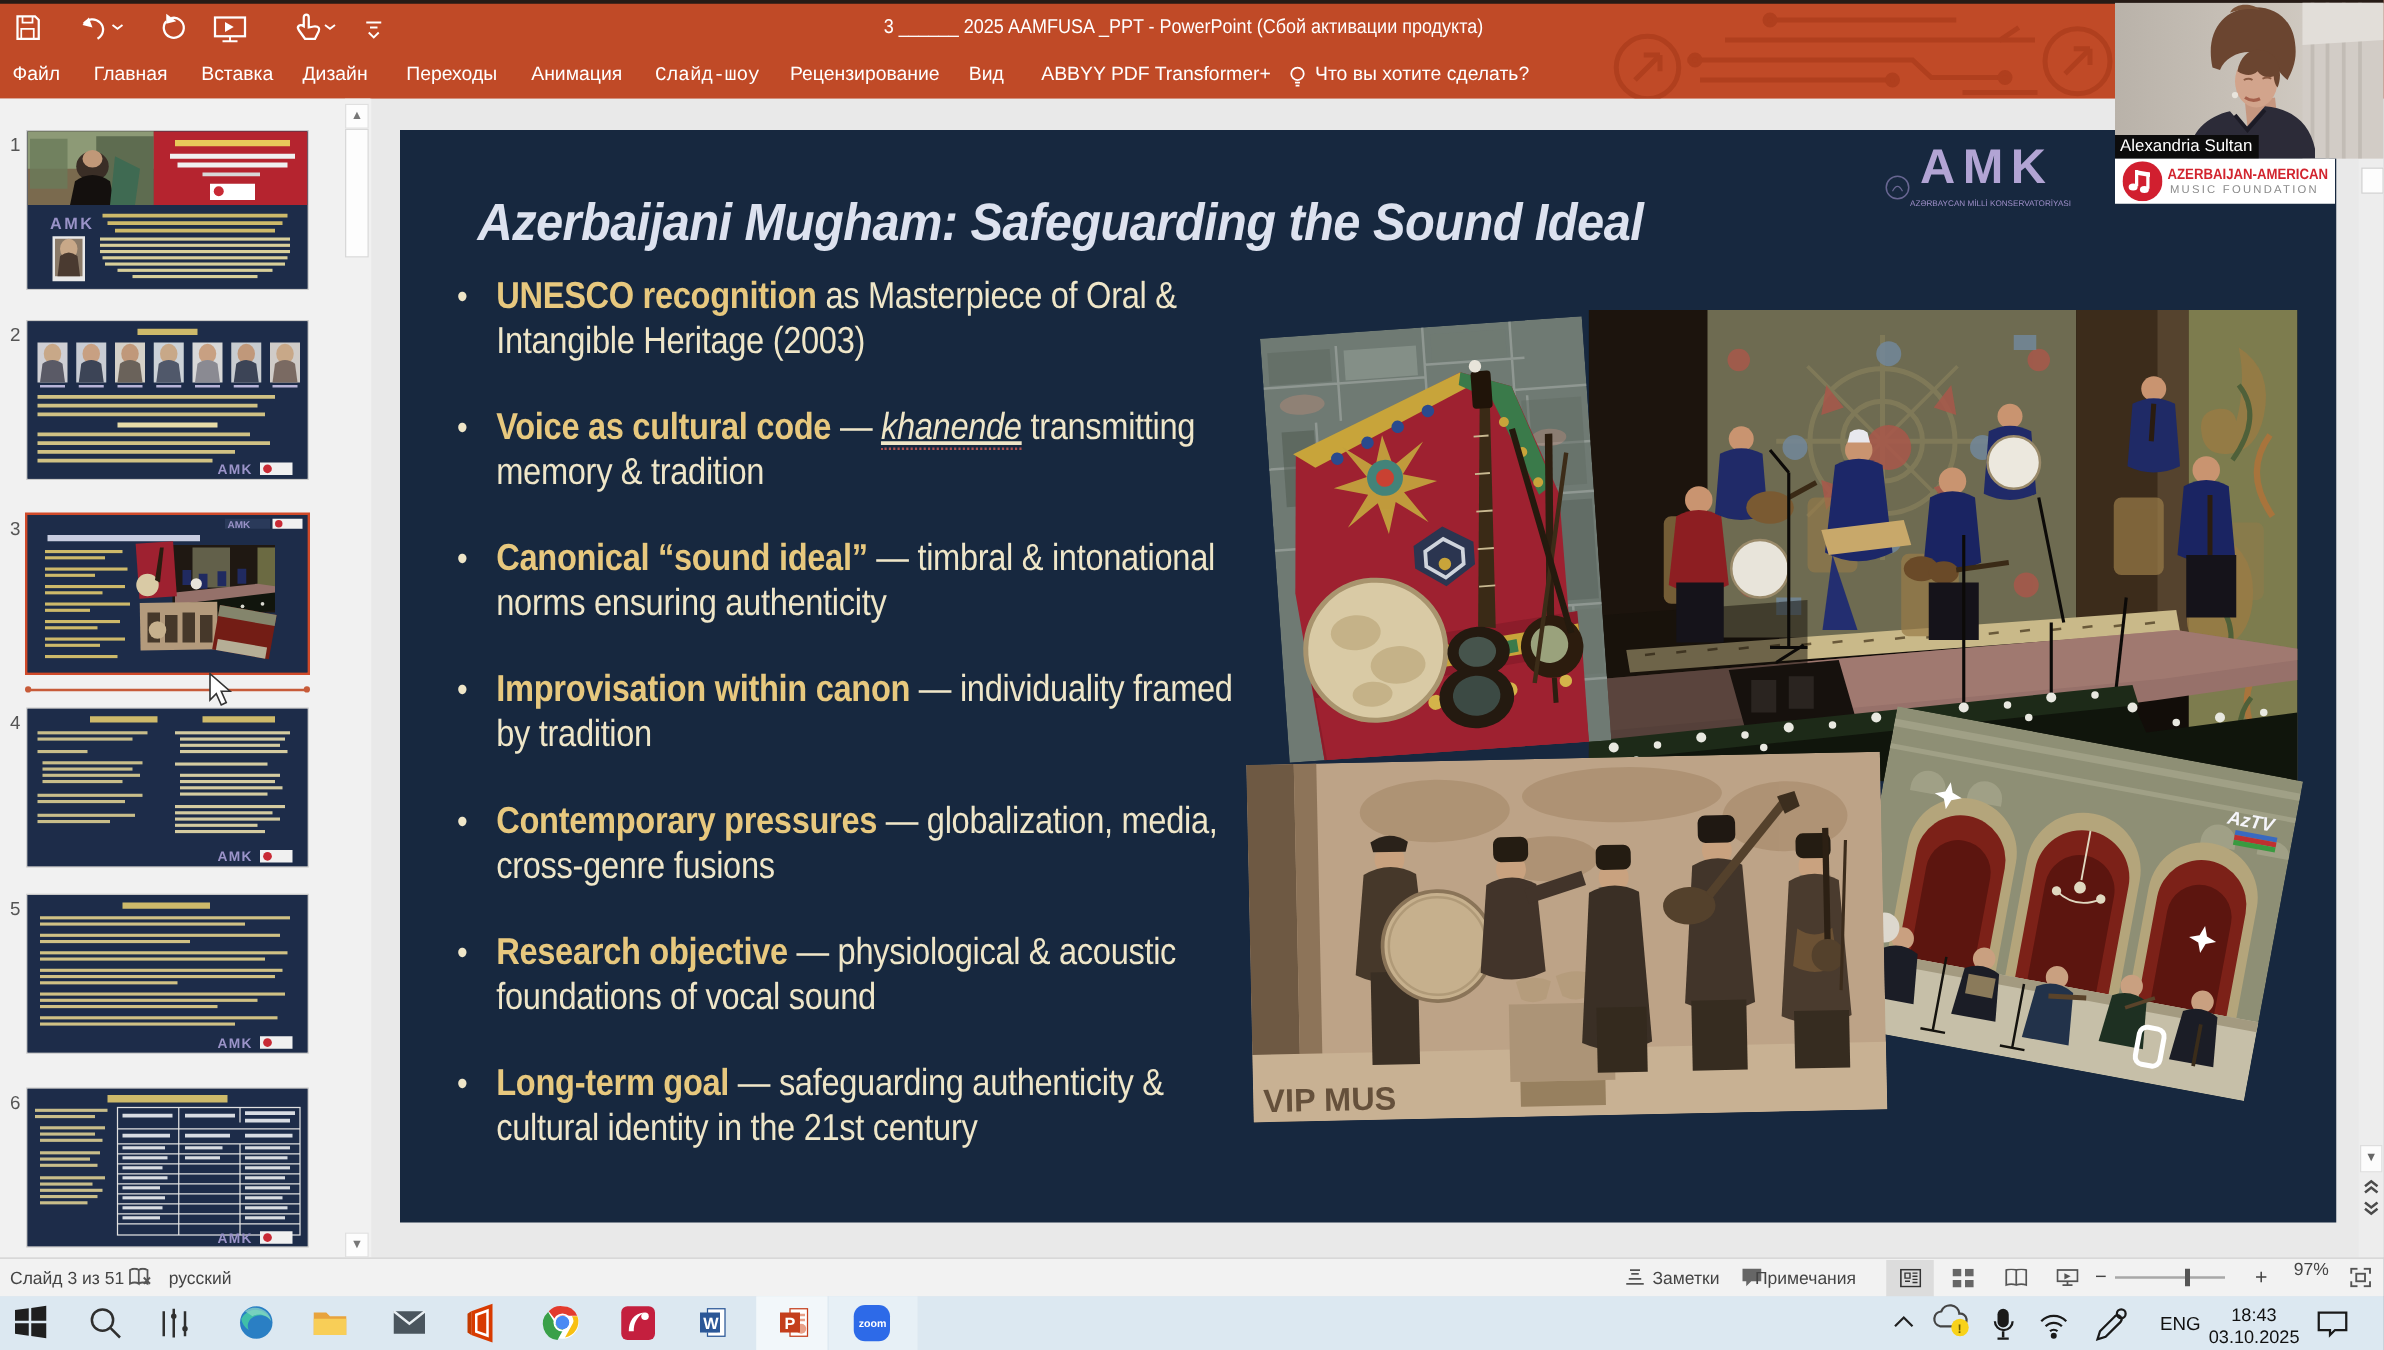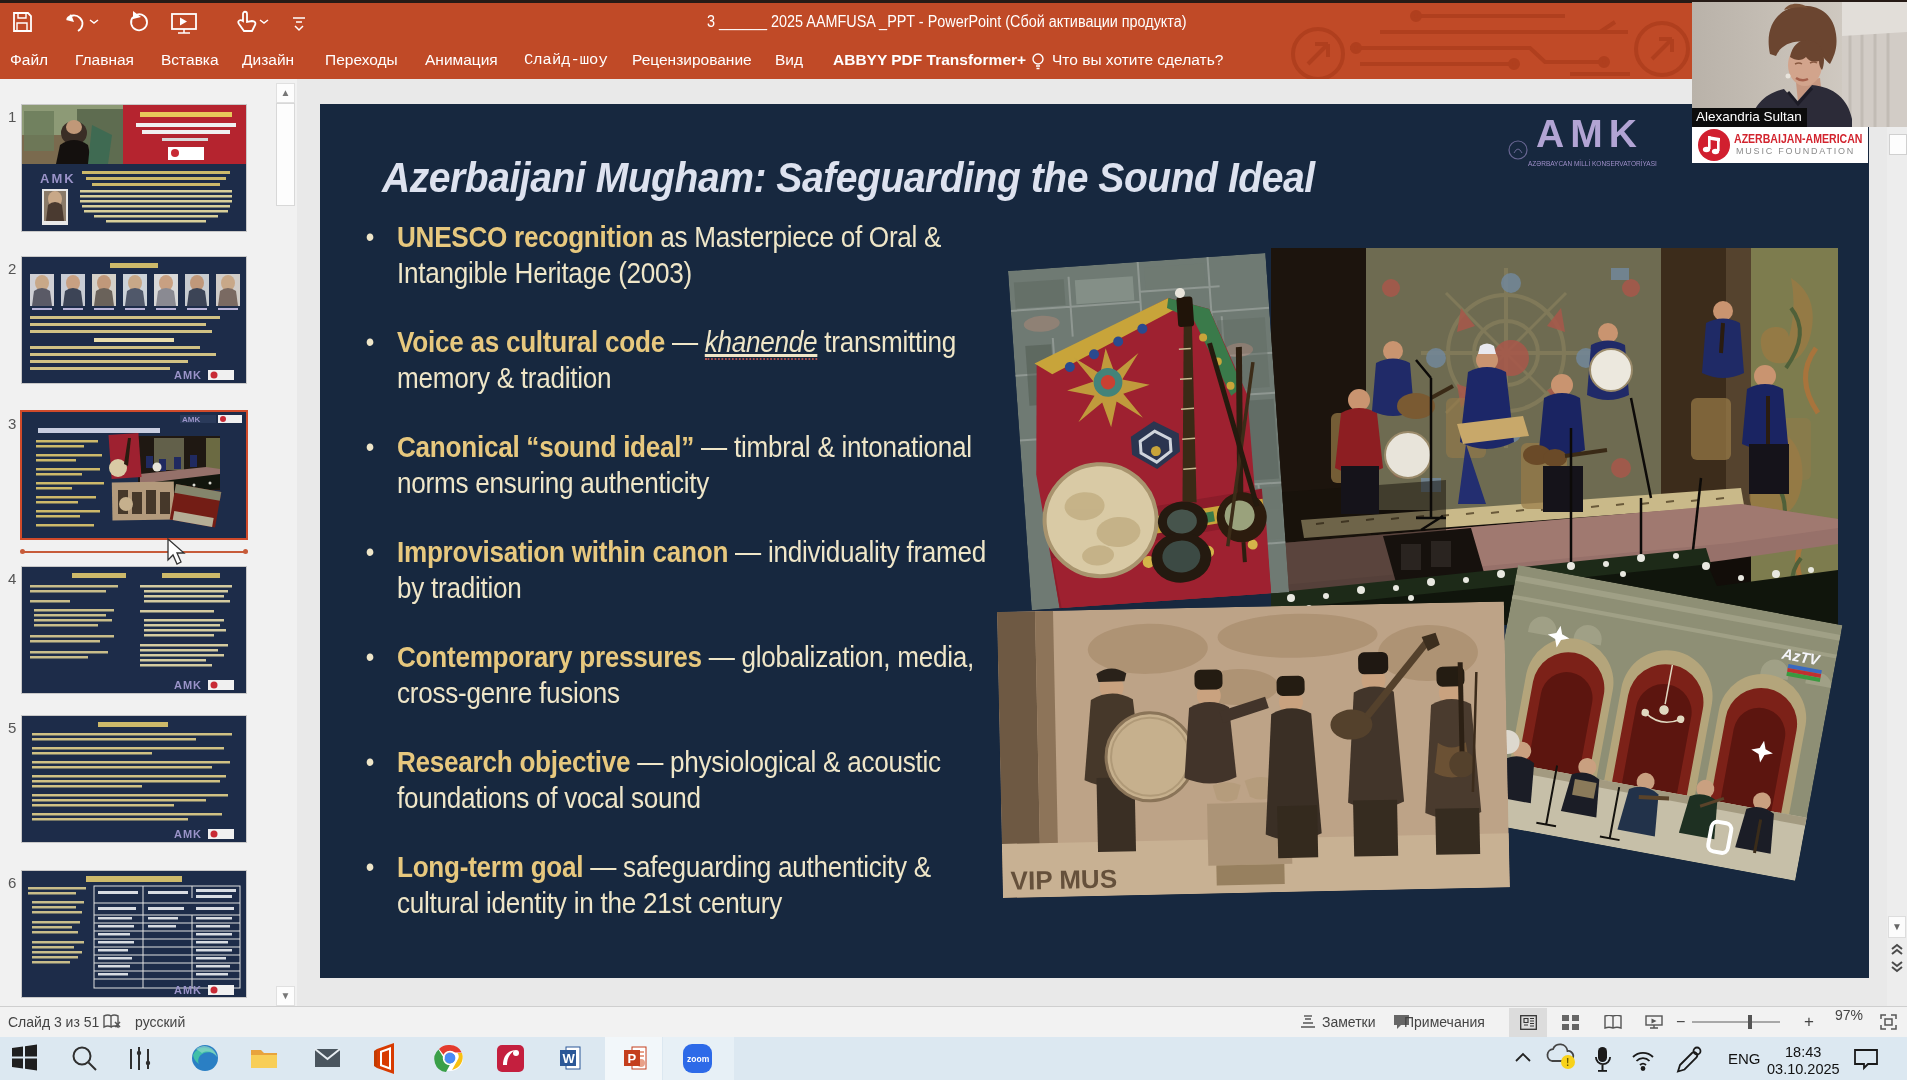--- a/index.html
+++ b/index.html
@@ -55,21 +55,21 @@
 <div class="abs" style="left:0;top:45px;height:34px;color:#fff;font-size:15.5px;">
   <span class="abs" style="left:10px;top:6px;">Файл</span>
   <span class="abs" style="left:75px;top:6px;">Главная</span>
   <span class="abs" style="left:161px;top:6px;">Вставка</span>
   <span class="abs" style="left:242px;top:6px;">Дизайн</span>
   <span class="abs" style="left:325px;top:6px;">Переходы</span>
   <span class="abs" style="left:425px;top:6px;">Анимация</span>
   <span class="abs" style="left:524px;top:6px;font-family:Liberation Mono, monospace;">Слайд-шоу</span>
   <span class="abs" style="left:632px;top:6px;">Рецензирование</span>
   <span class="abs" style="left:775px;top:6px;">Вид</span>
-  <span class="abs" style="left:833px;top:6px;font-weight:bold;">ABBYY PDF Transformer+</span>
+  <span class="abs" style="left:833px;top:6px;">ABBYY PDF Transformer+</span>
   <svg class="abs" style="left:1030px;top:7px;" width="16" height="18" viewBox="0 0 16 18">
     <g fill="none" stroke="#fff" stroke-width="1.4">
       <circle cx="8" cy="7" r="5"></circle>
       <path d="M6 14 h4 M6.5 16.5 h3"></path>
     </g>
   </svg>
   <span class="abs" style="left:1052px;top:6px;">Что вы хотите сделать?</span>
 </div>
 
 <div class="abs" style="left:0;top:79px;width:1907px;height:927px;background:#e9e9e9;"></div>

